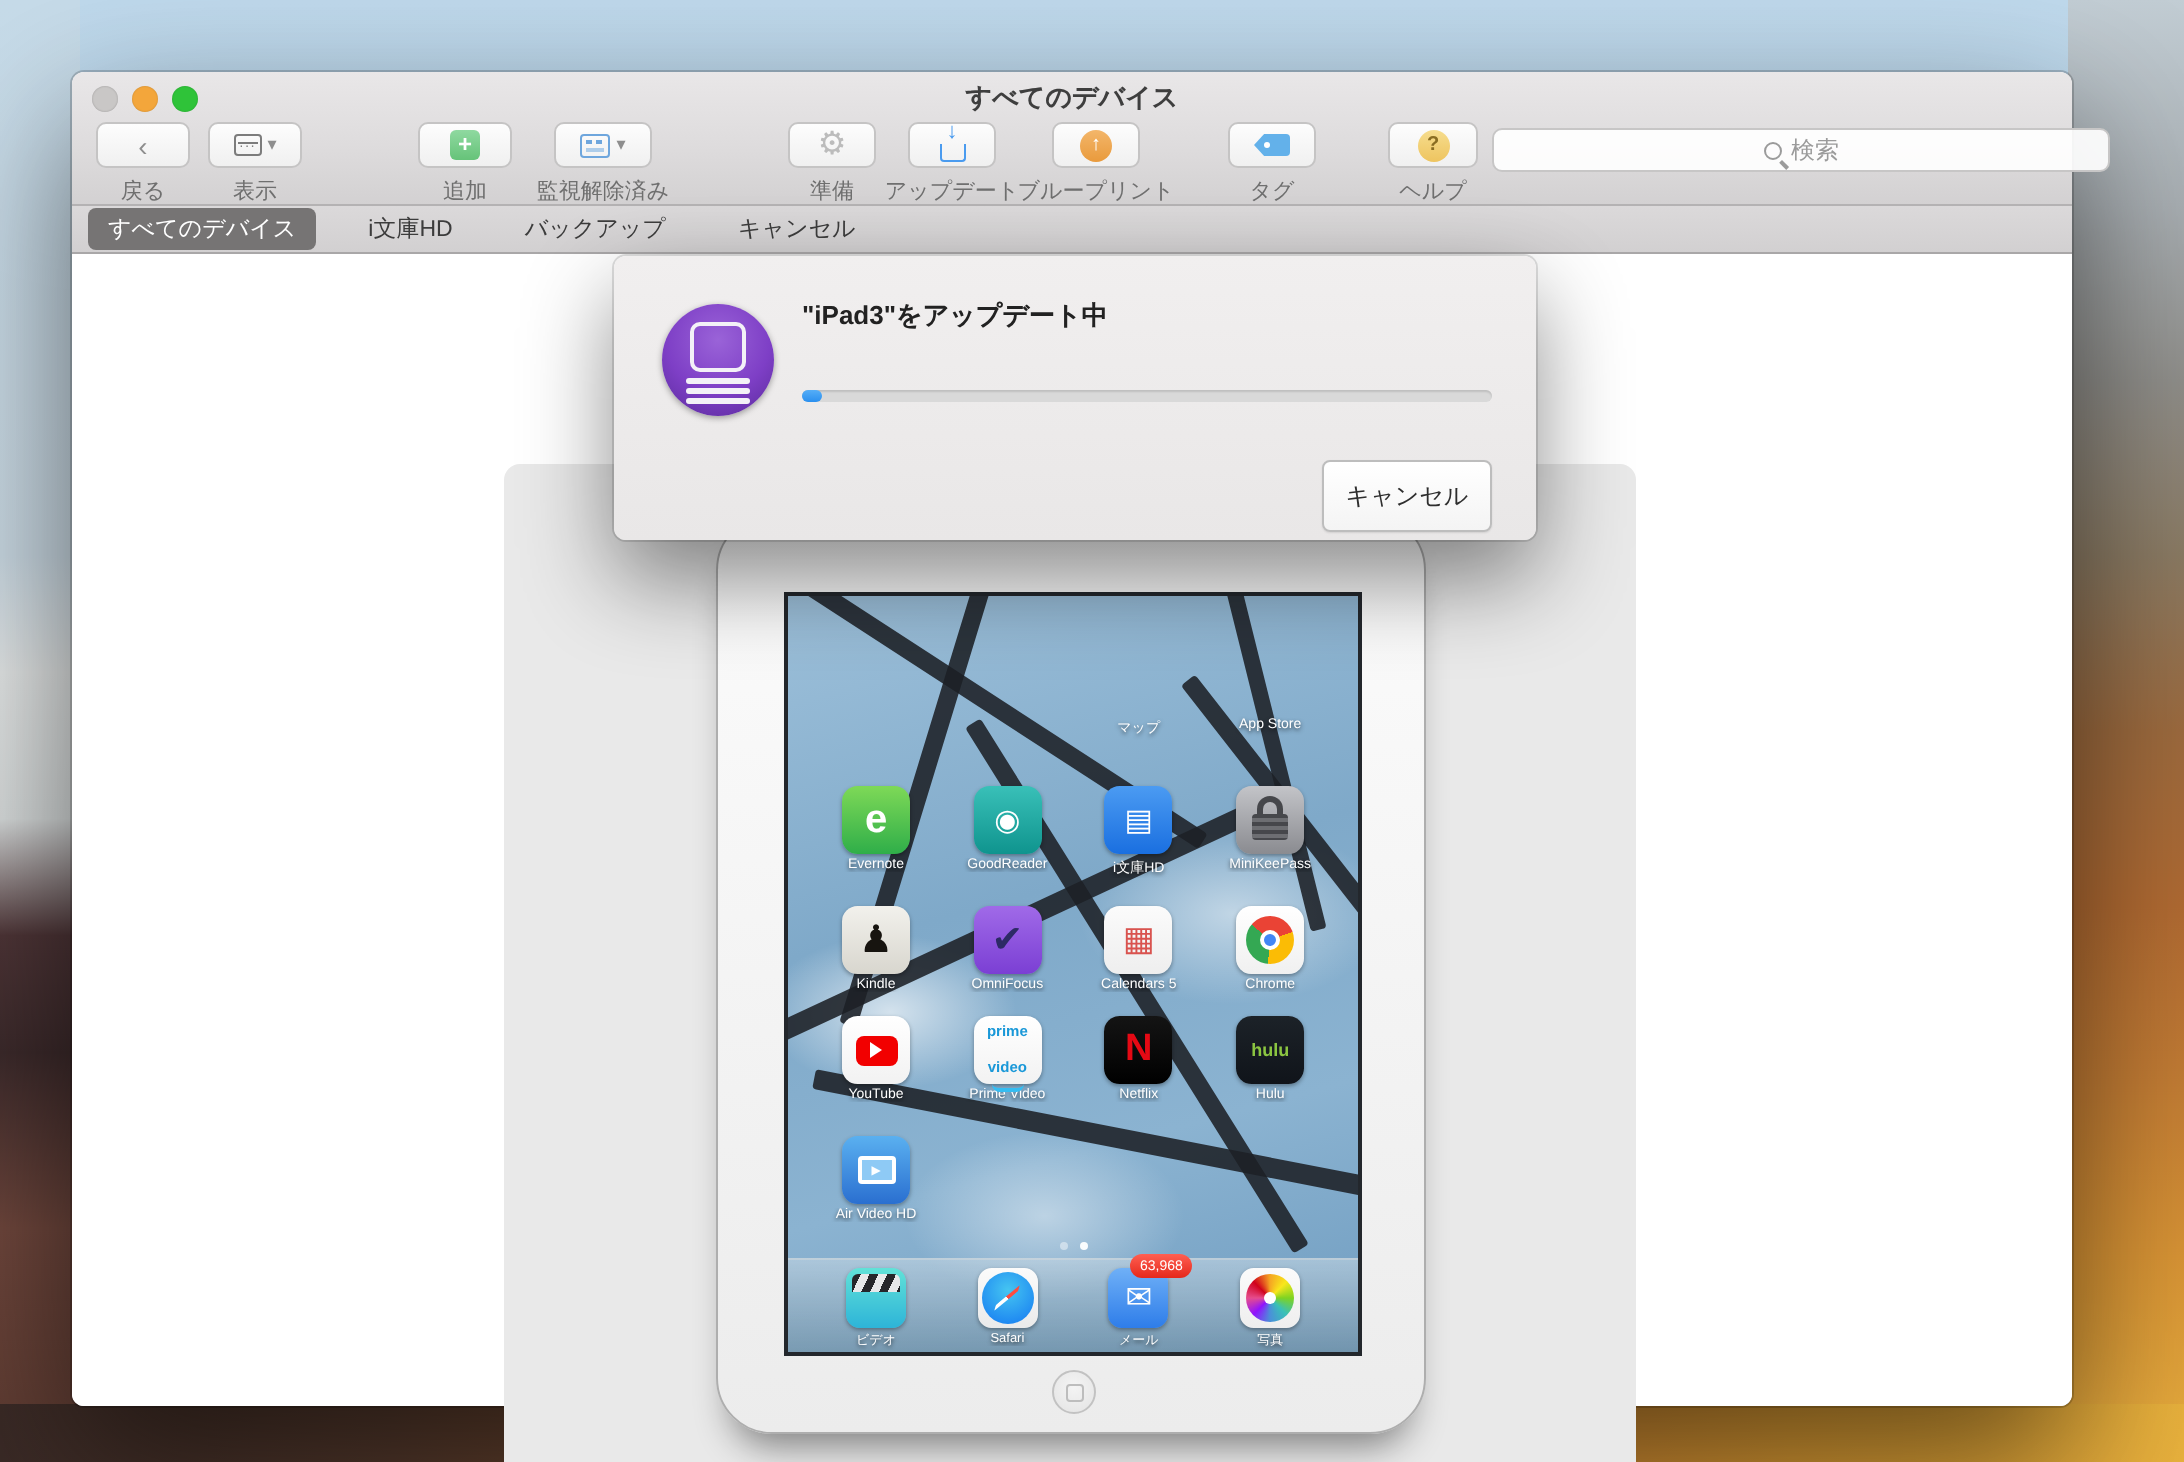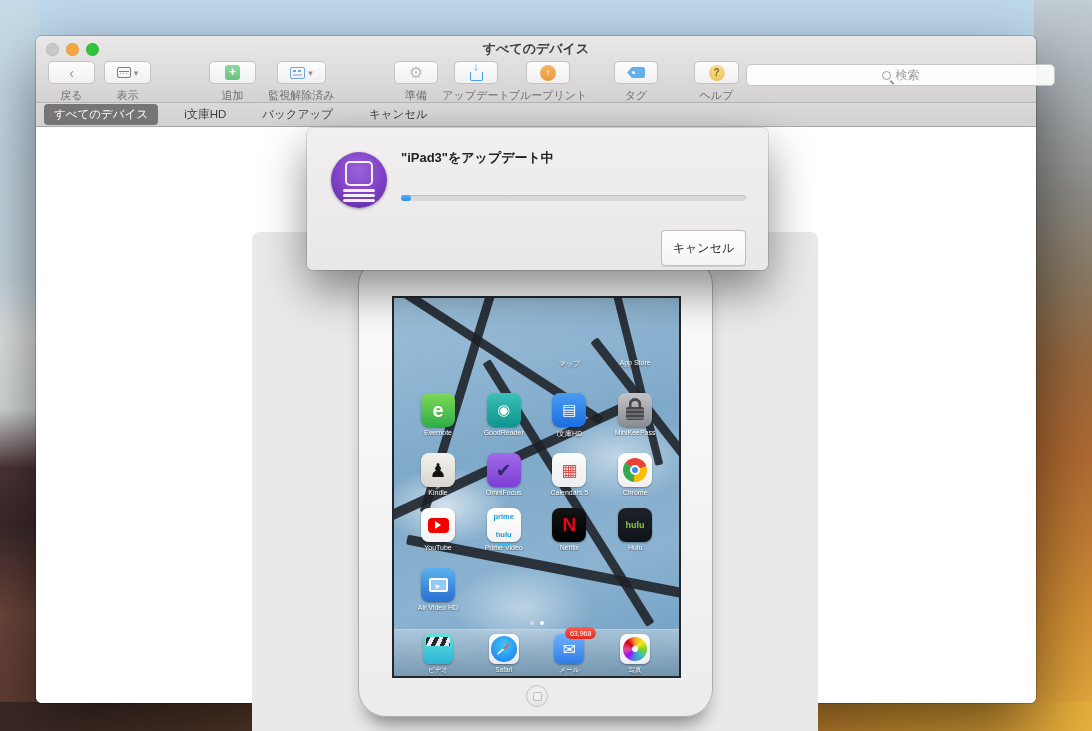--- a/index.html
+++ b/index.html
@@ -269,21 +269,21 @@
             <div class="ic" style="width: 34px; height: 34px; border-radius: 7.82px; background: linear-gradient(rgb(255, 255, 255), rgb(242, 242, 242));">
               <span class="yt">
                 <span class="yt-tri"></span>
               </span>
             </div>
             <span class="app-label">YouTube</span>
           </div>
           <div class="app" style="left: 79.7px; top: 210px;">
             <div class="ic" style="width: 34px; height: 34px; border-radius: 7.82px; background: linear-gradient(rgb(255, 255, 255), rgb(242, 242, 242));">
               <span><span class="pv-txt">prime
-hulu</span><span class="pv-smile"></span></span>
+video</span><span class="pv-smile"></span></span>
             </div>
             <span class="app-label">Prime Video</span>
           </div>
           <div class="app" style="left: 145.4px; top: 210px;">
             <div class="ic" style="width: 34px; height: 34px; border-radius: 7.82px; background: linear-gradient(rgb(20, 20, 20), rgb(0, 0, 0));">
               <span class="glyph" style="color: rgb(229, 9, 20); font-size: 19px; font-weight: 700;">N</span>
             </div>
             <span class="app-label">Netflix</span>
           </div>
           <div class="app" style="left: 211.1px; top: 210px;">

